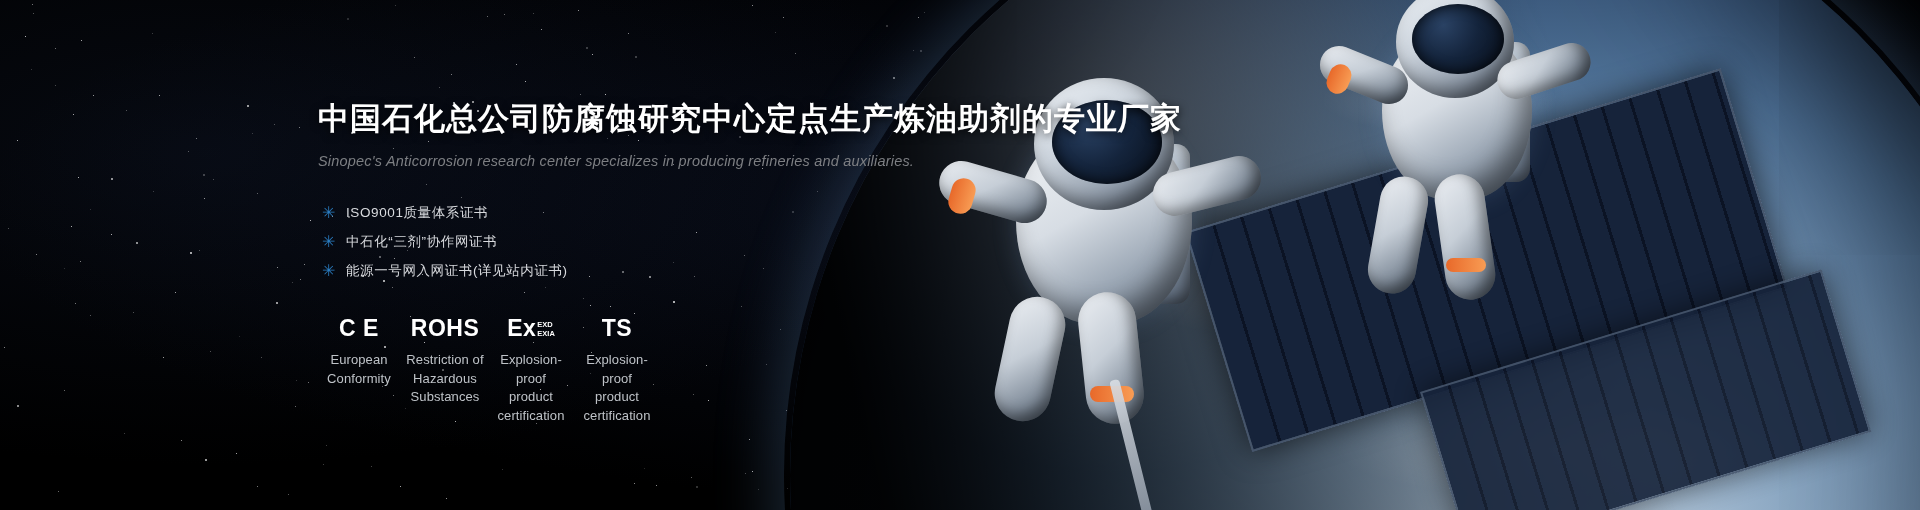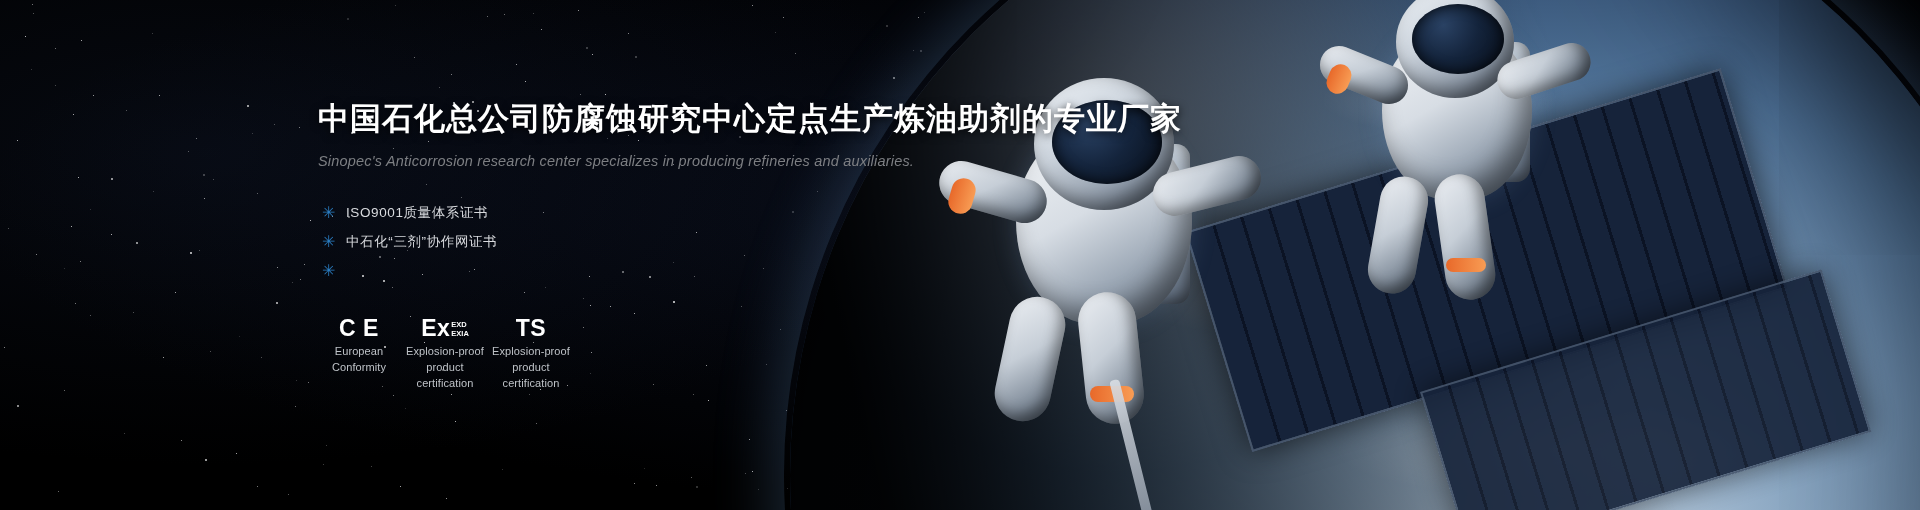--- a/index.html
+++ b/index.html
@@ -135,22 +135,23 @@
     line-height:1.1;
     height:28px;
     white-space:nowrap;
   }
   .badge-mark .sup {
     font-size:7.5px; font-weight:bold; letter-spacing:0;
     display:inline-block; vertical-align:middle; line-height:1.15; text-align:left;
     margin-left:1px;
   }
   .badge-caption {
+    margin-top:7px;
     color:#bfc3c8;
-    font-size:11px;
+    font-size:13px;
     line-height:1.45;
     letter-spacing:.1px;
   }
 </style>
 </head>
 <body>
 
 <div id="banner">
 
   <div class="starfield"></div>
@@ -448,31 +449,36 @@
         <span class="bullet-text">ISO9001质量体系证书</span>
       </div>
 
       <div class="bullet-row">
         <span class="bullet-mark">✳</span>
         <span class="bullet-text">中石化“三剂”协作网证书</span>
       </div>
 
       <div class="bullet-row">
         <span class="bullet-mark">✳</span>
+        <span class="bullet-text">能源一号网入网证书(详见站内证书)</span>
       </div>
 
     </div>
 
     <div class="badges">
 
       <div class="badge">
         <div class="badge-mark">C E</div>
         <div class="badge-caption">European<br>Conformity</div>
       </div>
 
+      <div class="badge">
+        <div class="badge-mark">ROHS</div>
+        <div class="badge-caption">Restriction of<br>Hazardous Substances</div>
+      </div>
 
 
 
       <div class="badge">
         <div class="badge-mark">
           <span>Ex</span><span class="sup">EXD<br>EXIA</span>
         </div>
         <div class="badge-caption">Explosion-proof<br>product<br>certification</div>
       </div>
 

